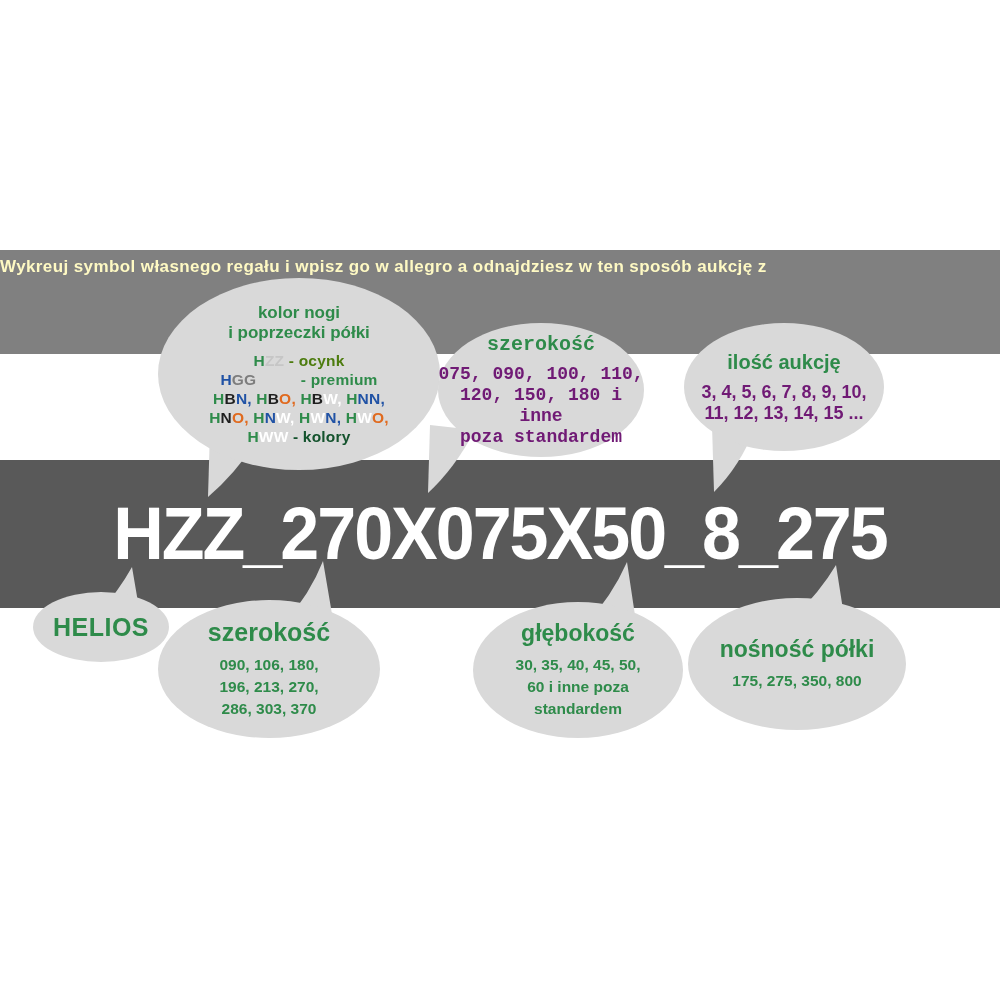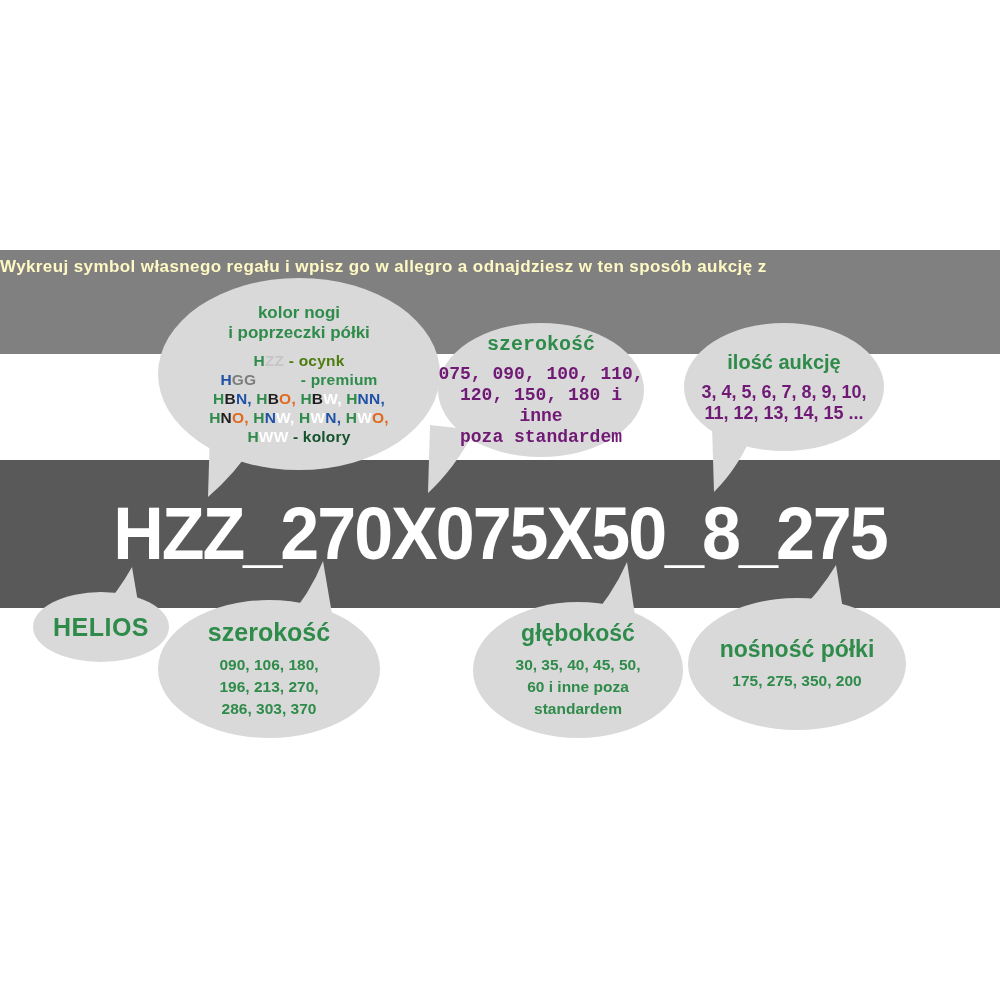--- a/index.html
+++ b/index.html
@@ -95,16 +95,16 @@
 
   <div class="bubble" id="bubble-depth">
     <div class="lg-title" style="font-size:23px;">głębokość</div>
     <div class="md-line">30, 35, 40, 45, 50,</div>
     <div class="md-line">60 i inne poza</div>
     <div class="md-line">standardem</div>
   </div>
 
   <div class="bubble" id="bubble-load">
     <div class="lg-title" style="font-size:23px;">nośność półki</div>
-    <div class="md-line">175, 275, 350, 200</div>
+    <div class="md-line">175, 275, 350, 800</div>
   </div>
 
 </div>
 
 </body></html>

